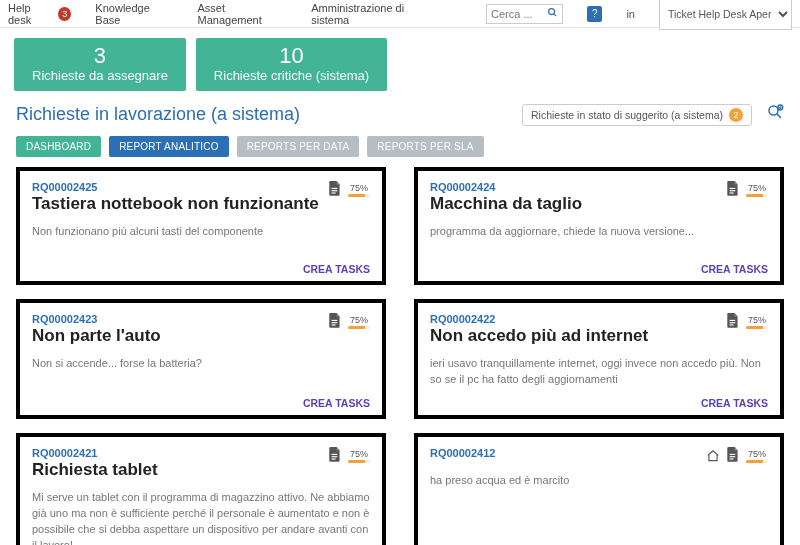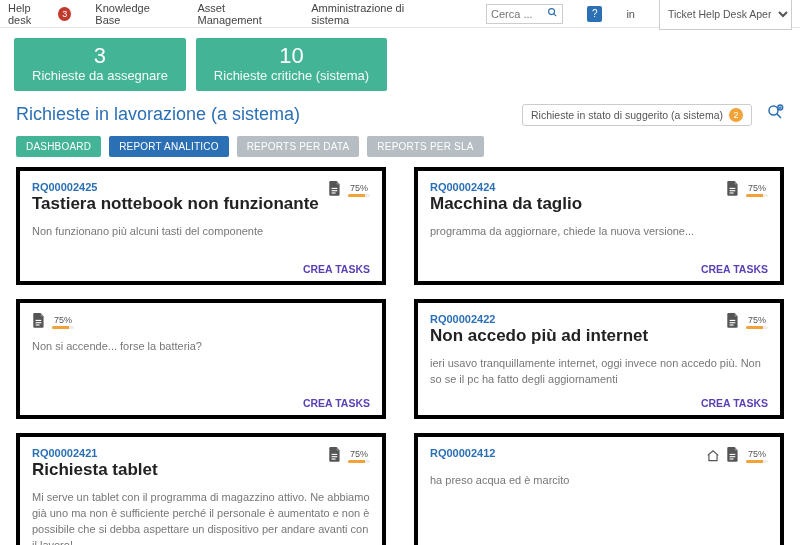--- a/index.html
+++ b/index.html
@@ -337,20 +337,24 @@
               <div style="width: 75%;"></div>
             </div>
           </div>
         </div>
       </div>
       <div class="desc">programma da aggiornare, chiede la nuova versione...</div>
       <div class="footer"><a>CREA TASKS</a></div>
     </div>
     <div class="card">
       <div class="topline">
+        <div class="titlecol">
+          <div class="id-link">RQ00002423</div>
+          <div class="title">Non parte l'auto</div>
+        </div>
         <div class="metrics">
           <span class="file-icon">
             <svg width="14" height="16" viewBox="0 0 24 28" fill="#555">
               <path d="M4 0h11l5 6v18a2 2 0 0 1-2 2H4a2 2 0 0 1-2-2V2a2 2 0 0 1 2-2z" fill="#555"></path>
               <path d="M15 0v6h5" fill="#888"></path>
               <rect x="6" y="12" width="10" height="2" fill="#fff"></rect>
               <rect x="6" y="16" width="10" height="2" fill="#fff"></rect>
               <rect x="6" y="20" width="7" height="2" fill="#fff"></rect>
             </svg>
           </span>

